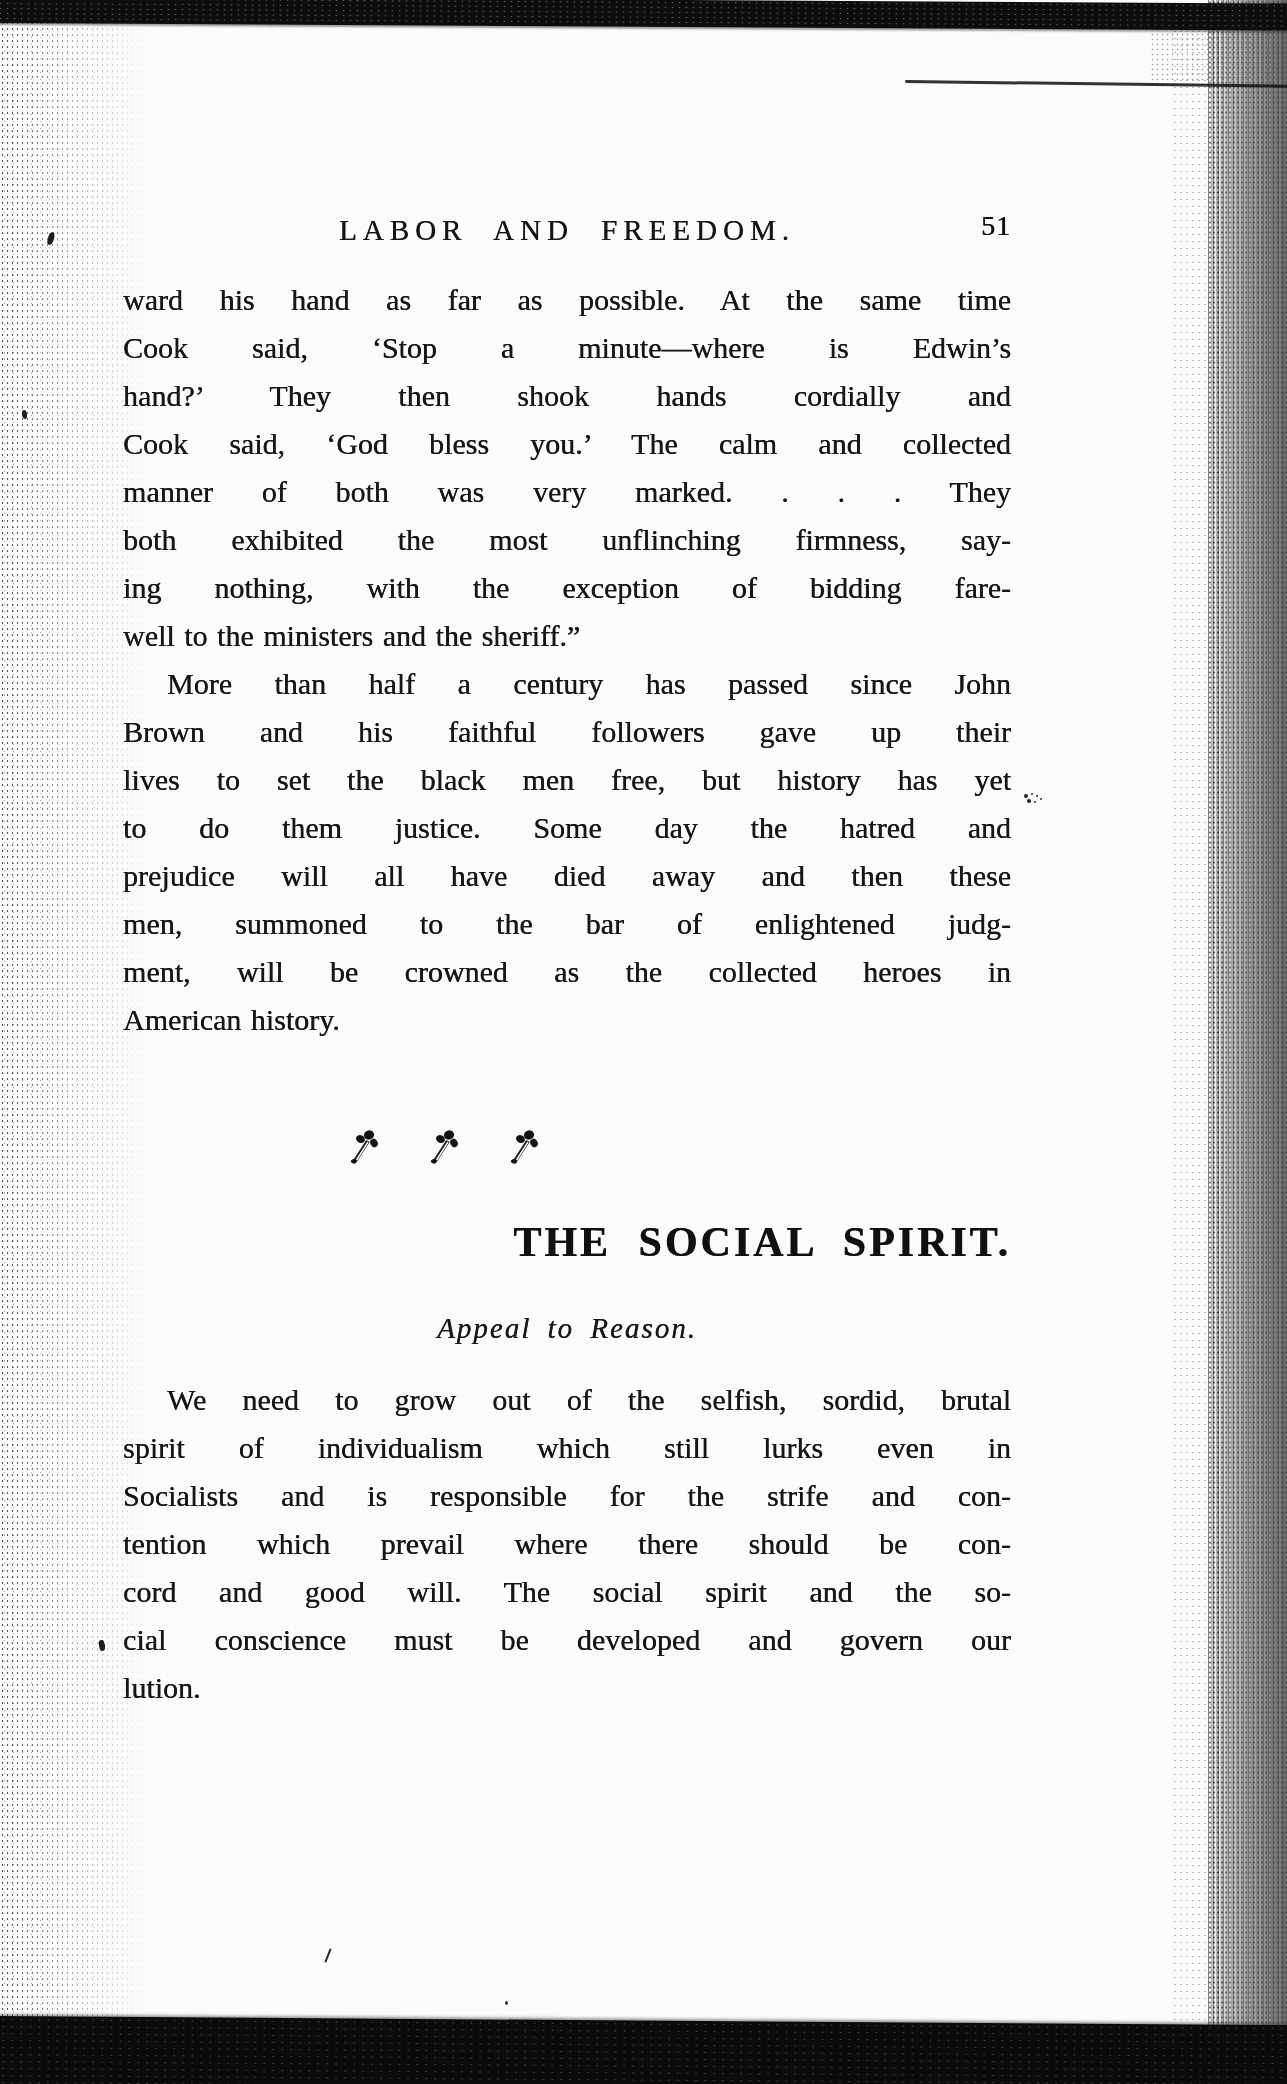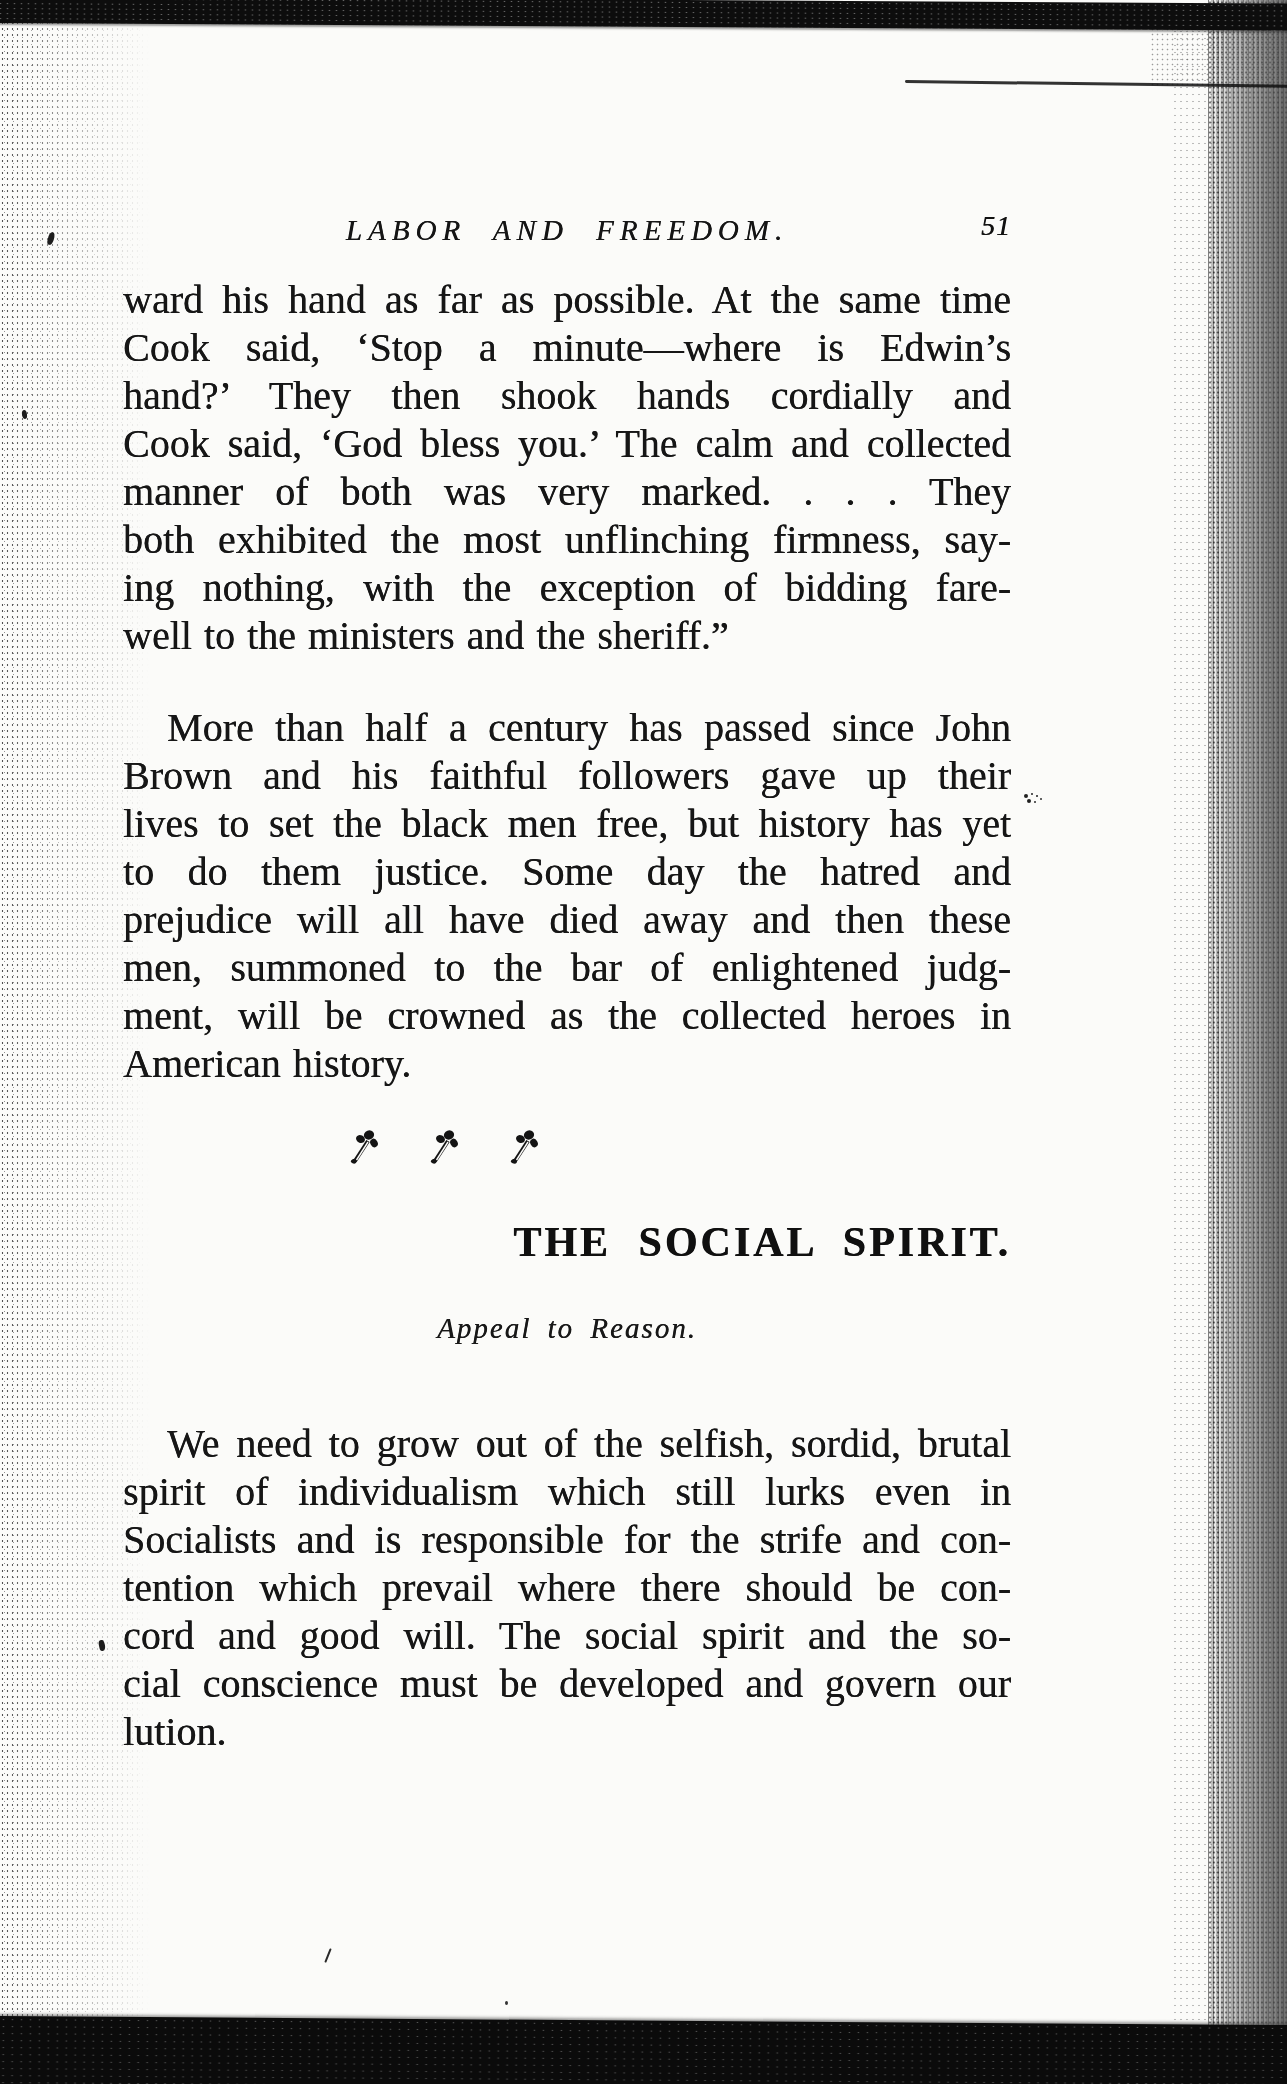--- a/index.html
+++ b/index.html
@@ -79,31 +79,31 @@
   .running-head{top:214px;height:42px;}
   .running-title{
     position:absolute;left:0;right:0;text-align:center;
     font-size:29px;letter-spacing:6px;word-spacing:14px;
     color:#151515;text-shadow:.3px 0 0 currentColor;
   }
   .page-num{
     position:absolute;right:0;top:-4px;
     font-size:28px;letter-spacing:1px;color:#111;text-shadow:.4px 0 0 currentColor;
   }
-  .body-block{font-size:40px;line-height:48px;}
+  .body-block{font-size:30px;line-height:48px;}
   .p1{top:276px;}
   .p2{top:1376px;}
   .tline{
     text-align:justify;text-align-last:justify;
     height:48px;overflow:hidden;
     word-spacing:2px;
     text-shadow:.35px 0 0 currentColor;
   }
   .tline.end{text-align-last:left;}
-  .tline.ind{text-indent:44px;margin-top:44px;}
+  .tline.ind{text-indent:44px;}
   
   .ornament-row{
     position:absolute;top:1124px;height:44px;left:0;right:0;
     display:flex;justify-content:center;gap:50px;align-items:center;
   }
   .fleuron{width:30px;height:36px;display:block;}
   .sec-title{
     top:1218px;text-align:center;
     font-size:42px;font-weight:700;letter-spacing:3px;word-spacing:14px;
     color:#101010;text-shadow:.5px 0 0 currentColor;
@@ -127,21 +127,21 @@
   <div class="top-band"></div>
   <div class="bottom-band"></div>
 
   <div class="ink m1"></div>
   <div class="ink m2"></div>
   <div class="ink m3"></div>
   <div class="ink m5"></div>
   <div class="ink m6"></div>
   <div class="blot"></div>
 
-  <div class="col running-head" style="position:absolute;font-style:italic;">
+  <div class="col running-head" style="position:absolute;">
     <div class="running-title">LABOR AND FREEDOM.</div>
     <div class="page-num">51</div>
   </div>
 
   <div class="col body-block p1" style="position:absolute;">
     <div class="tline">ward his hand as far as possible.  At the same time</div>
     <div class="tline">Cook said, ‘Stop a minute—where is Edwin’s</div>
     <div class="tline">hand?’  They then shook hands cordially and</div>
     <div class="tline">Cook said, ‘God bless you.’  The calm and collected</div>
     <div class="tline">manner of both was very marked.  .  .  .  They</div>

